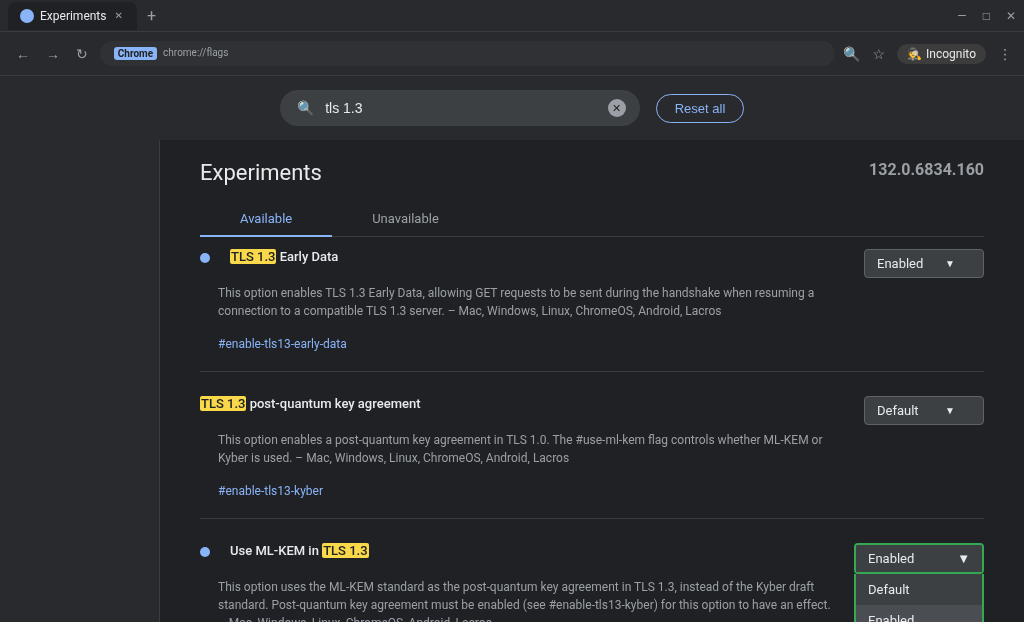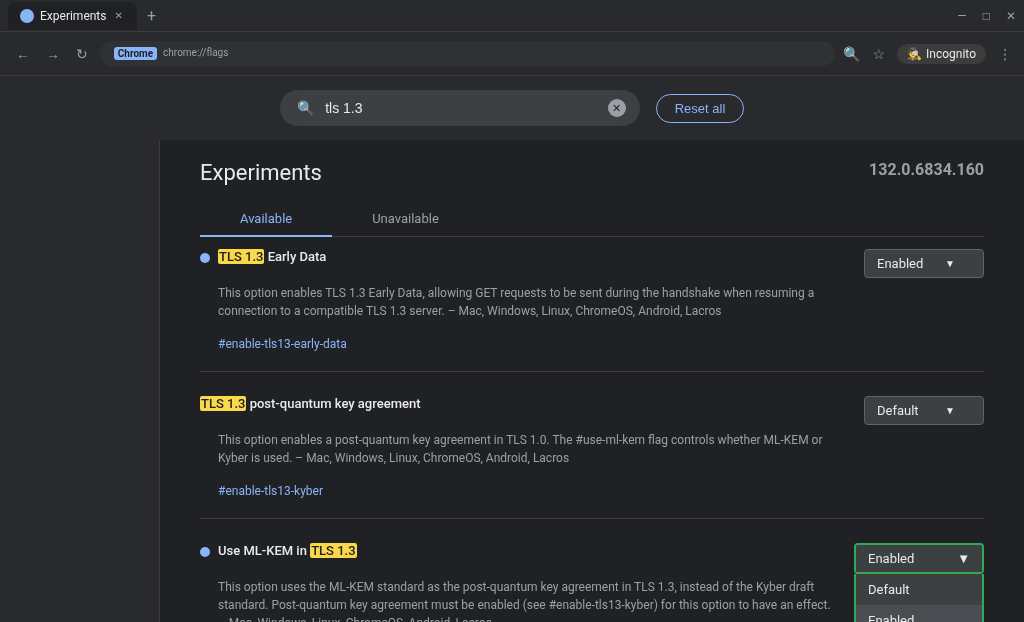--- a/index.html
+++ b/index.html
@@ -255,21 +255,21 @@
 
     
     .flag-item {
       margin-bottom: 24px;
       padding-bottom: 20px;
       border-bottom: 1px solid #3c3c3c;
     }
     .flag-header {
       display: flex;
       align-items: flex-start;
-      gap: 8px;
+      gap: 20px;
       margin-bottom: 6px;
     }
     .flag-dot {
       width: 10px;
       height: 10px;
       border-radius: 50%;
       background: #8ab4f8;
       margin-top: 4px;
       flex-shrink: 0;
     }

